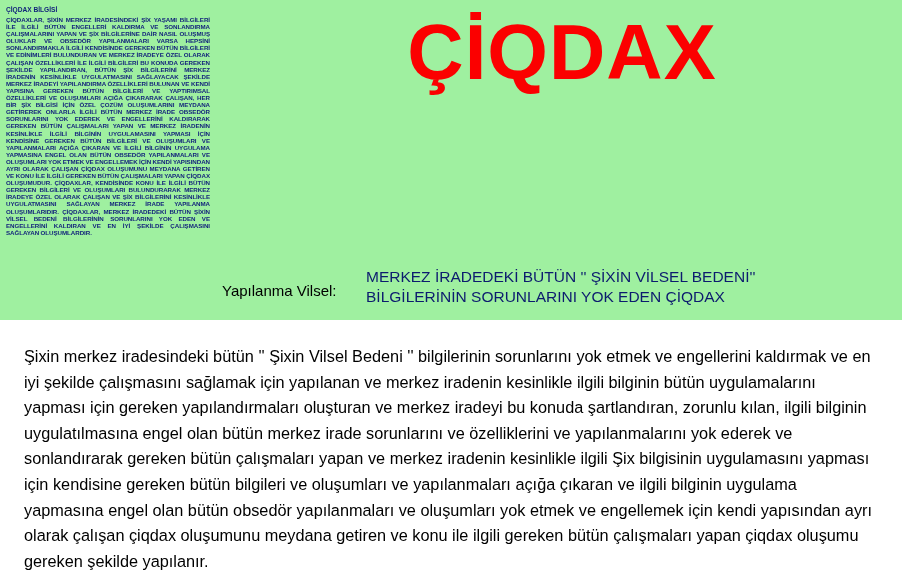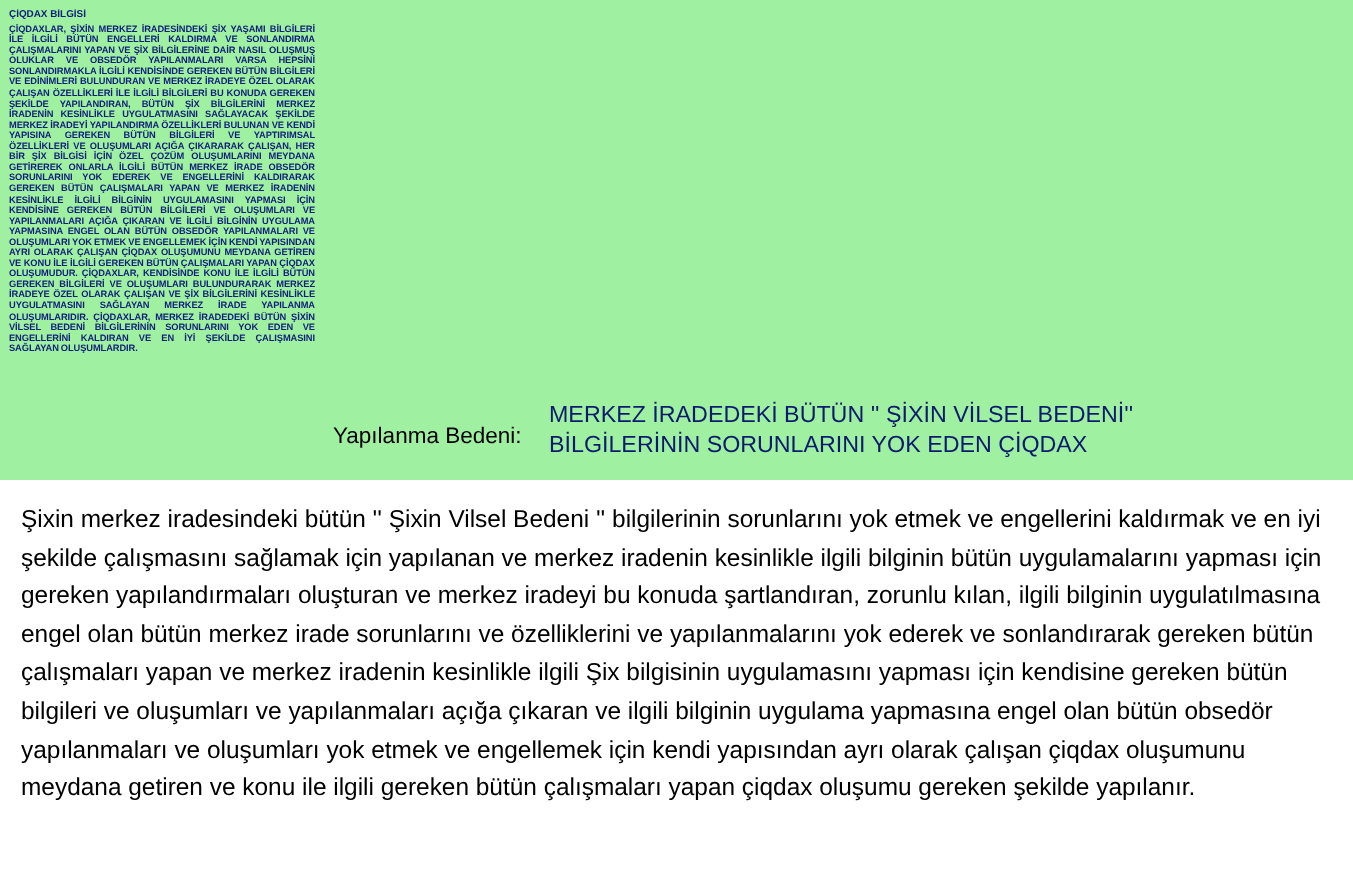--- a/index.html
+++ b/index.html
@@ -103,42 +103,43 @@
     position: absolute;
     left: 0;
     top: 324px;
     width: 902px;
     height: 258px;
     padding: 8px 12px 0 12px;
     box-sizing: border-box;
     background: #ffffff;
   }
   .bottom-block p {
-    margin: 2px;
+    margin: 12px;
     color: #000000;
     font-size: 16.3px;
     line-height: 25.6px;
     text-align: left;
   }
 </style>
 </head>
 <body>
 
 <div class="page">
 
   <div class="top-panel">
 
     <div class="left-col">
       <div class="lc-title">ÇİQDAX BİLGİSİ</div>
       <div class="lc-body">ÇİQDAXLAR, ŞİXİN MERKEZ İRADESİNDEKİ ŞİX YAŞAMI BİLGİLERİ İLE İLGİLİ BÜTÜN ENGELLERİ KALDIRMA VE SONLANDIRMA ÇALIŞMALARINI YAPAN VE ŞİX BİLGİLERİNE DAİR NASIL OLUŞMUŞ OLUKLAR VE OBSEDÖR YAPILANMALARI VARSA HEPSİNİ SONLANDIRMAKLA İLGİLİ KENDİSİNDE GEREKEN BÜTÜN BİLGİLERİ VE EDİNİMLERİ BULUNDURAN VE MERKEZ İRADEYE ÖZEL OLARAK ÇALIŞAN ÖZELLİKLERİ İLE İLGİLİ BİLGİLERİ BU KONUDA GEREKEN ŞEKİLDE YAPILANDIRAN, BÜTÜN ŞİX BİLGİLERİNİ MERKEZ İRADENİN KESİNLİKLE UYGULATMASINI SAĞLAYACAK ŞEKİLDE MERKEZ İRADEYİ YAPILANDIRMA ÖZELLİKLERİ BULUNAN VE KENDİ YAPISINA GEREKEN BÜTÜN BİLGİLERİ VE YAPTIRIMSAL ÖZELLİKLERİ VE OLUŞUMLARI AÇIĞA ÇIKARARAK ÇALIŞAN, HER BİR ŞİX BİLGİSİ İÇİN ÖZEL ÇOZÜM OLUŞUMLARINI MEYDANA GETİREREK ONLARLA İLGİLİ BÜTÜN MERKEZ İRADE OBSEDÖR SORUNLARINI YOK EDEREK VE ENGELLERİNİ KALDIRARAK GEREKEN BÜTÜN ÇALIŞMALARI YAPAN VE MERKEZ İRADENİN KESİNLİKLE İLGİLİ BİLGİNİN UYGULAMASINI YAPMASI İÇİN KENDİSİNE GEREKEN BÜTÜN BİLGİLERİ VE OLUŞUMLARI VE YAPILANMALARI AÇIĞA ÇIKARAN VE İLGİLİ BİLGİNİN UYGULAMA YAPMASINA ENGEL OLAN BÜTÜN OBSEDÖR YAPILANMALARI VE OLUŞUMLARI YOK ETMEK VE ENGELLEMEK İÇİN KENDİ YAPISINDAN AYRI OLARAK ÇALIŞAN ÇİQDAX OLUŞUMUNU MEYDANA GETİREN VE KONU İLE İLGİLİ GEREKEN BÜTÜN ÇALIŞMALARI YAPAN ÇİQDAX OLUŞUMUDUR. ÇİQDAXLAR, KENDİSİNDE KONU İLE İLGİLİ BÜTÜN GEREKEN BİLGİLERİ VE OLUŞUMLARI BULUNDURARAK MERKEZ İRADEYE ÖZEL OLARAK ÇALIŞAN VE ŞİX BİLGİLERİNİ KESİNLİKLE UYGULATMASINI SAĞLAYAN MERKEZ İRADE YAPILANMA OLUŞUMLARIDIR. ÇİQDAXLAR, MERKEZ İRADEDEKİ BÜTÜN ŞİXİN VİLSEL BEDENİ BİLGİLERİNİN SORUNLARINI YOK EDEN VE ENGELLERİNİ KALDIRAN VE EN İYİ ŞEKİLDE ÇALIŞMASINI SAĞLAYAN OLUŞUMLARDIR.</div>
     </div>
 
+    <div class="big-title">ÇİQDAX</div>
 
 
-    <div class="yap-label">Yapılanma Bedeni:</div>
+    <div class="yap-label">Yapılanma Vilsel:</div>
 
     <div class="navy-two-lines">
       <div>MERKEZ İRADEDEKİ BÜTÜN '' ŞİXİN VİLSEL BEDENİ''</div>
       <div>BİLGİLERİNİN SORUNLARINI YOK EDEN ÇİQDAX</div>
     </div>
 
   </div>
 
   <div class="bottom-block">
     <p>Şixin merkez iradesindeki bütün '' Şixin Vilsel Bedeni '' bilgilerinin sorunlarını yok etmek ve engellerini kaldırmak ve en iyi şekilde çalışmasını sağlamak için yapılanan ve merkez iradenin kesinlikle ilgili bilginin bütün uygulamalarını yapması için gereken yapılandırmaları oluşturan ve merkez iradeyi bu konuda şartlandıran, zorunlu kılan, ilgili bilginin uygulatılmasına engel olan bütün merkez irade sorunlarını ve özelliklerini ve yapılanmalarını yok ederek ve sonlandırarak gereken bütün çalışmaları yapan ve merkez iradenin kesinlikle ilgili Şix bilgisinin uygulamasını yapması için kendisine gereken bütün bilgileri ve oluşumları ve yapılanmaları açığa çıkaran ve ilgili bilginin uygulama yapmasına engel olan bütün obsedör yapılanmaları ve oluşumları yok etmek ve engellemek için kendi yapısından ayrı olarak çalışan çiqdax oluşumunu meydana getiren ve konu ile ilgili gereken bütün çalışmaları yapan çiqdax oluşumu gereken şekilde yapılanır.</p>

